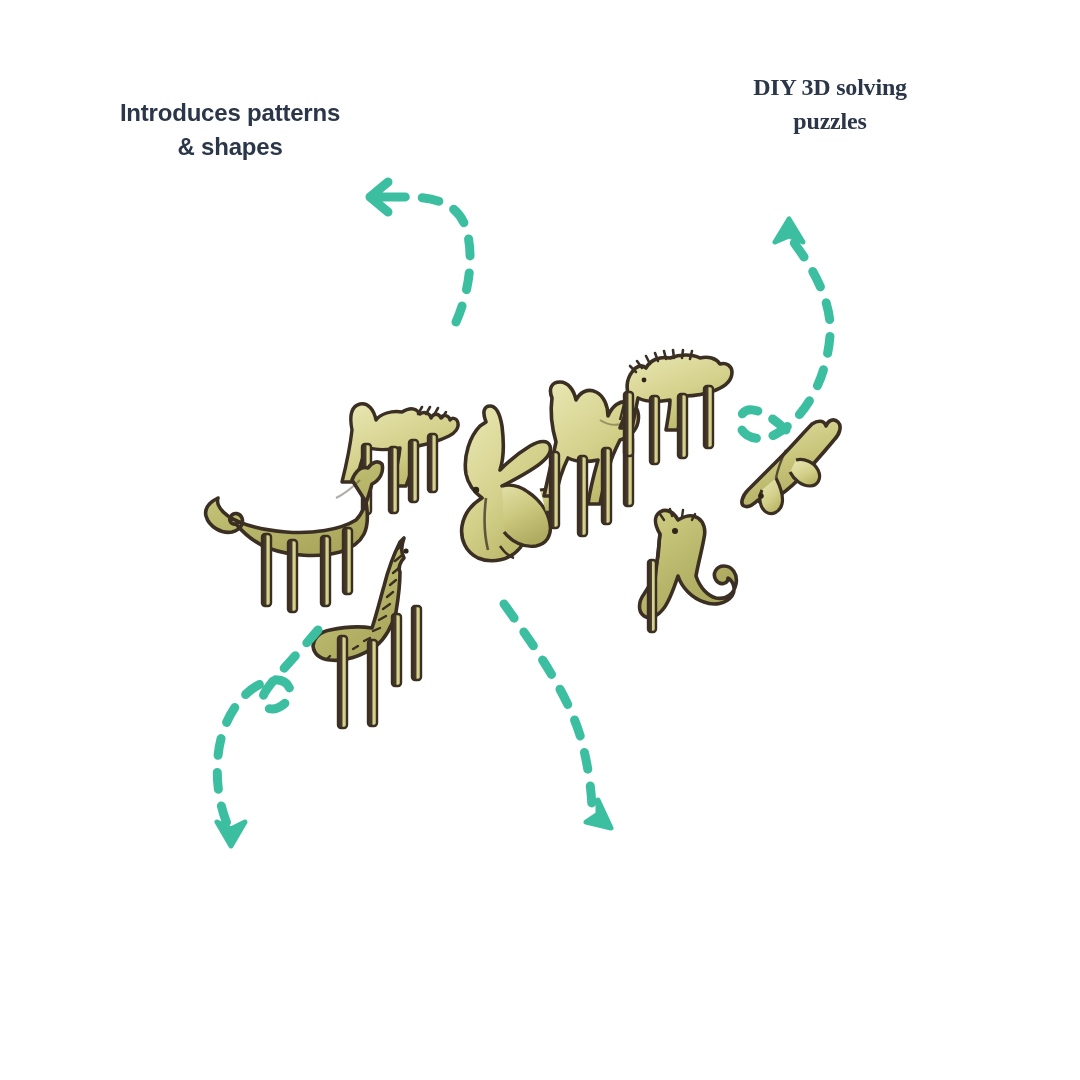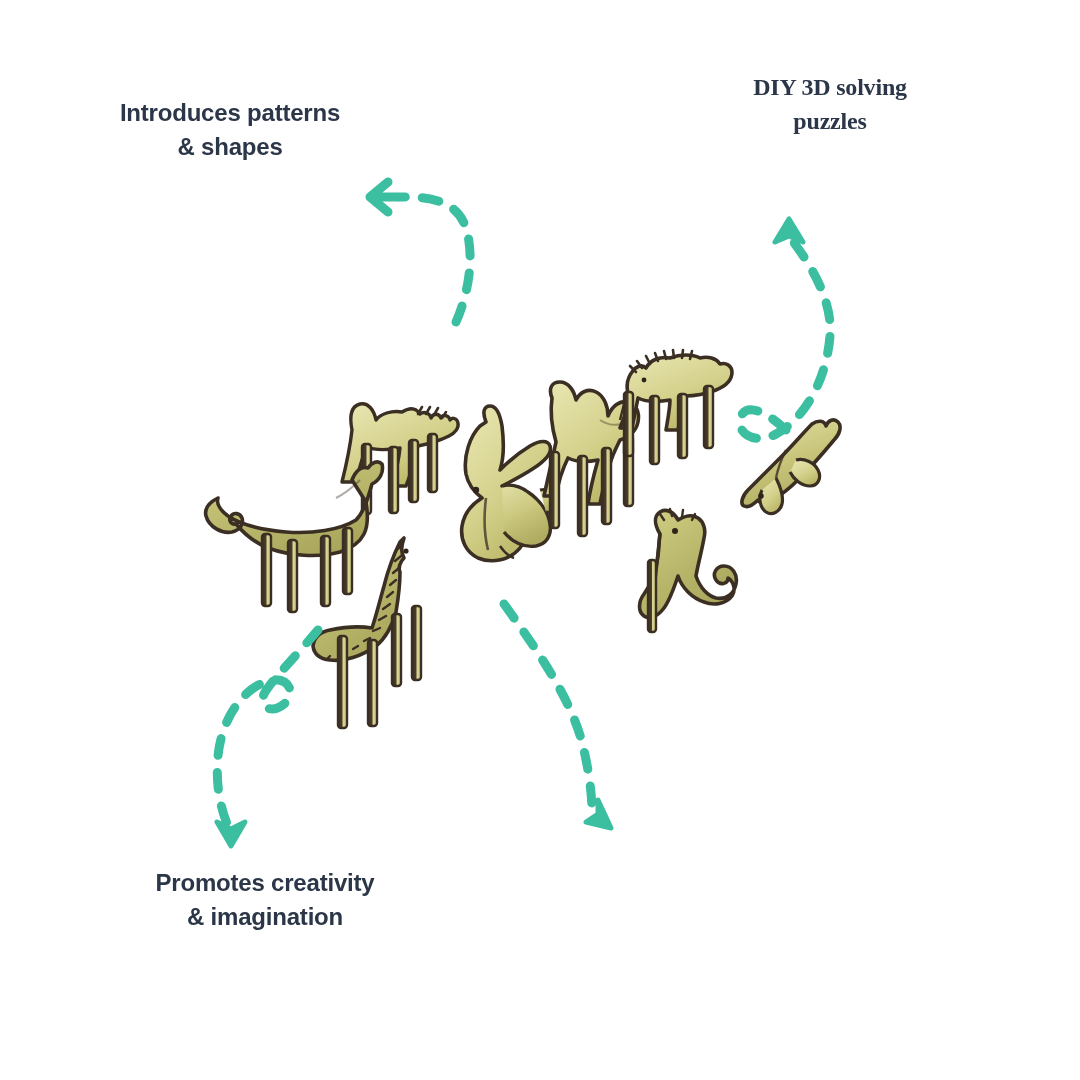--- a/index.html
+++ b/index.html
@@ -224,17 +224,15 @@
       <path d="M611,828 L586,822 L598,814 L598,800 Z" fill="#3cbfa0" stroke="#3cbfa0" stroke-width="5" stroke-linejoin="round"></path>
     </g>
   </svg>
 
   <div class="feature-label label-tl">Introduces patterns
 &amp; shapes</div>
 
   <div class="feature-label label-tr">DIY 3D solving
 puzzles</div>
 
-  <div class="feature-label label-bl">Promotes creativity
-&amp; imagination</div>
 
 
 </div>
 
 </body></html>

